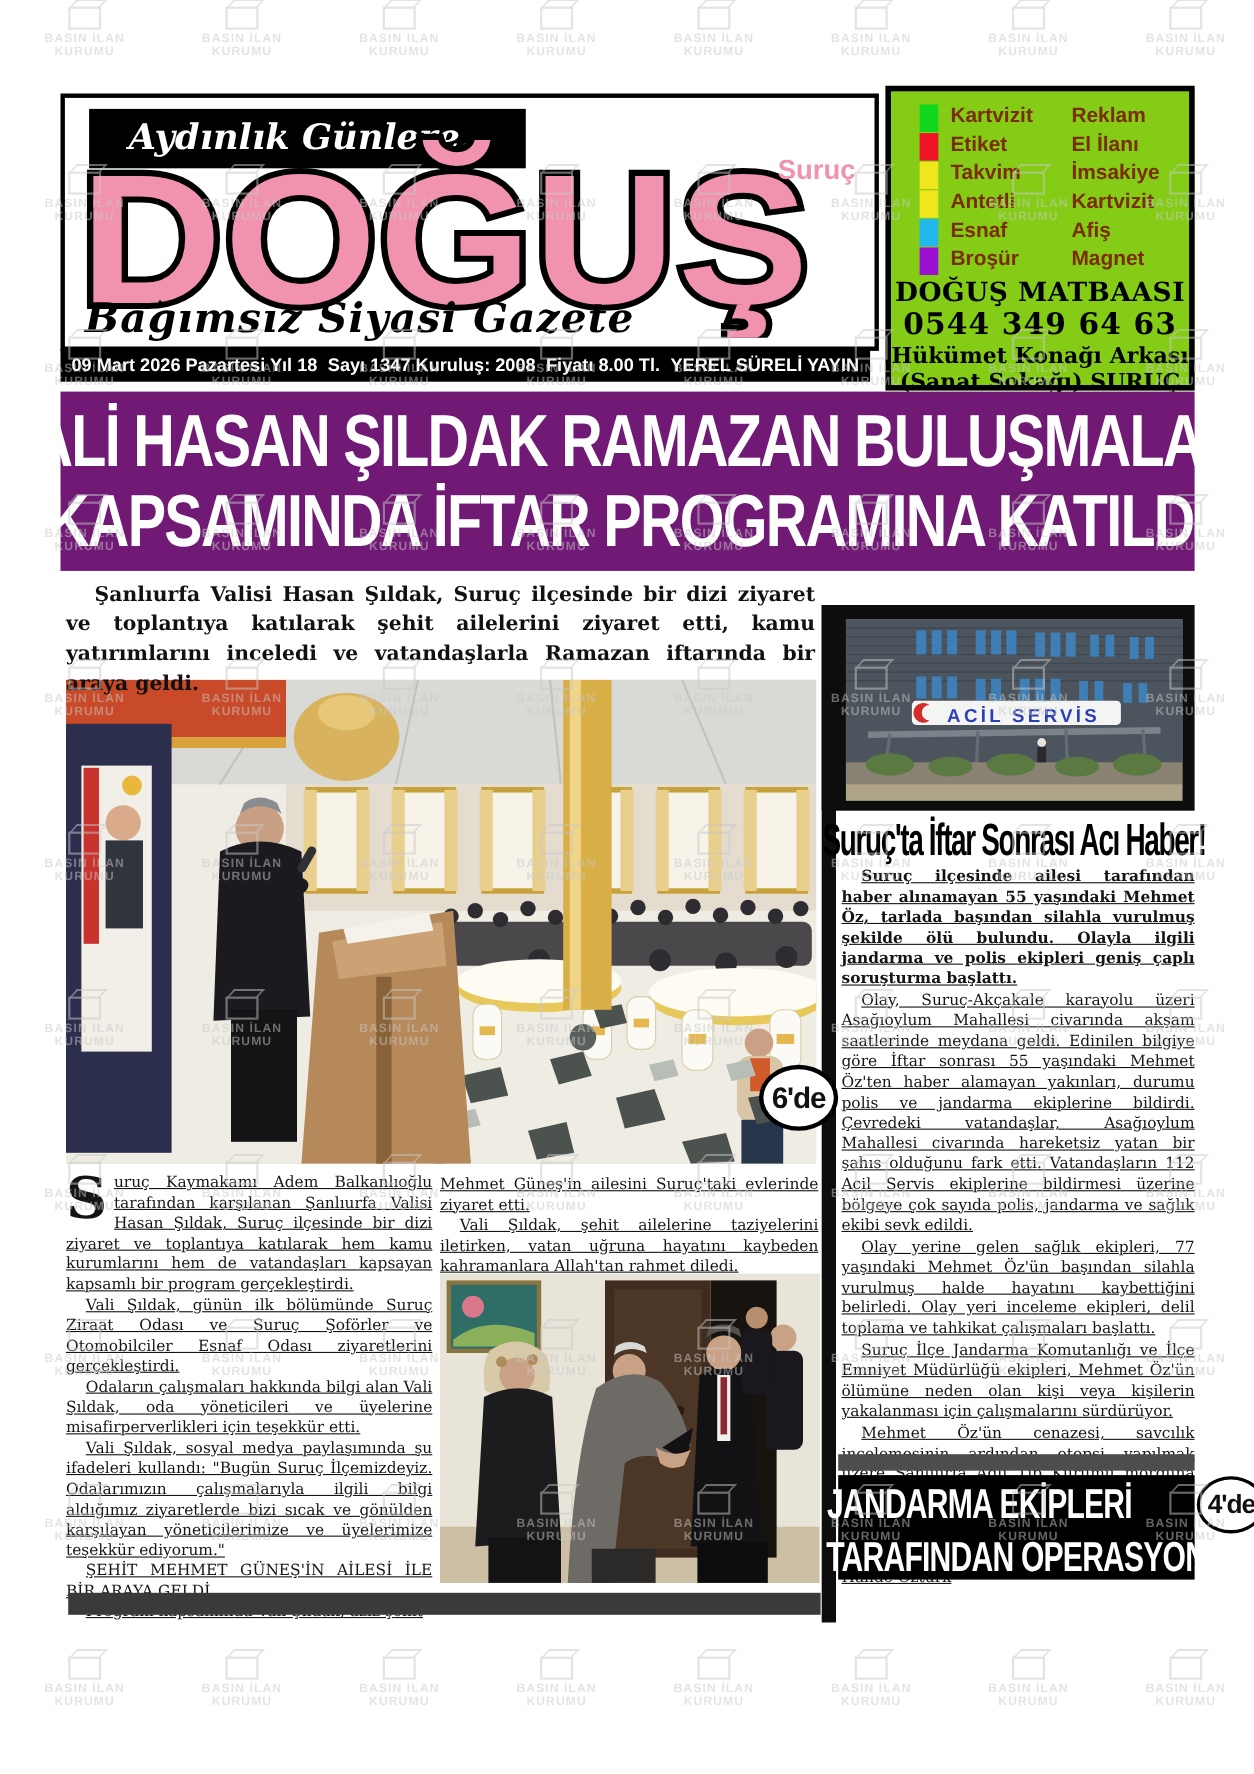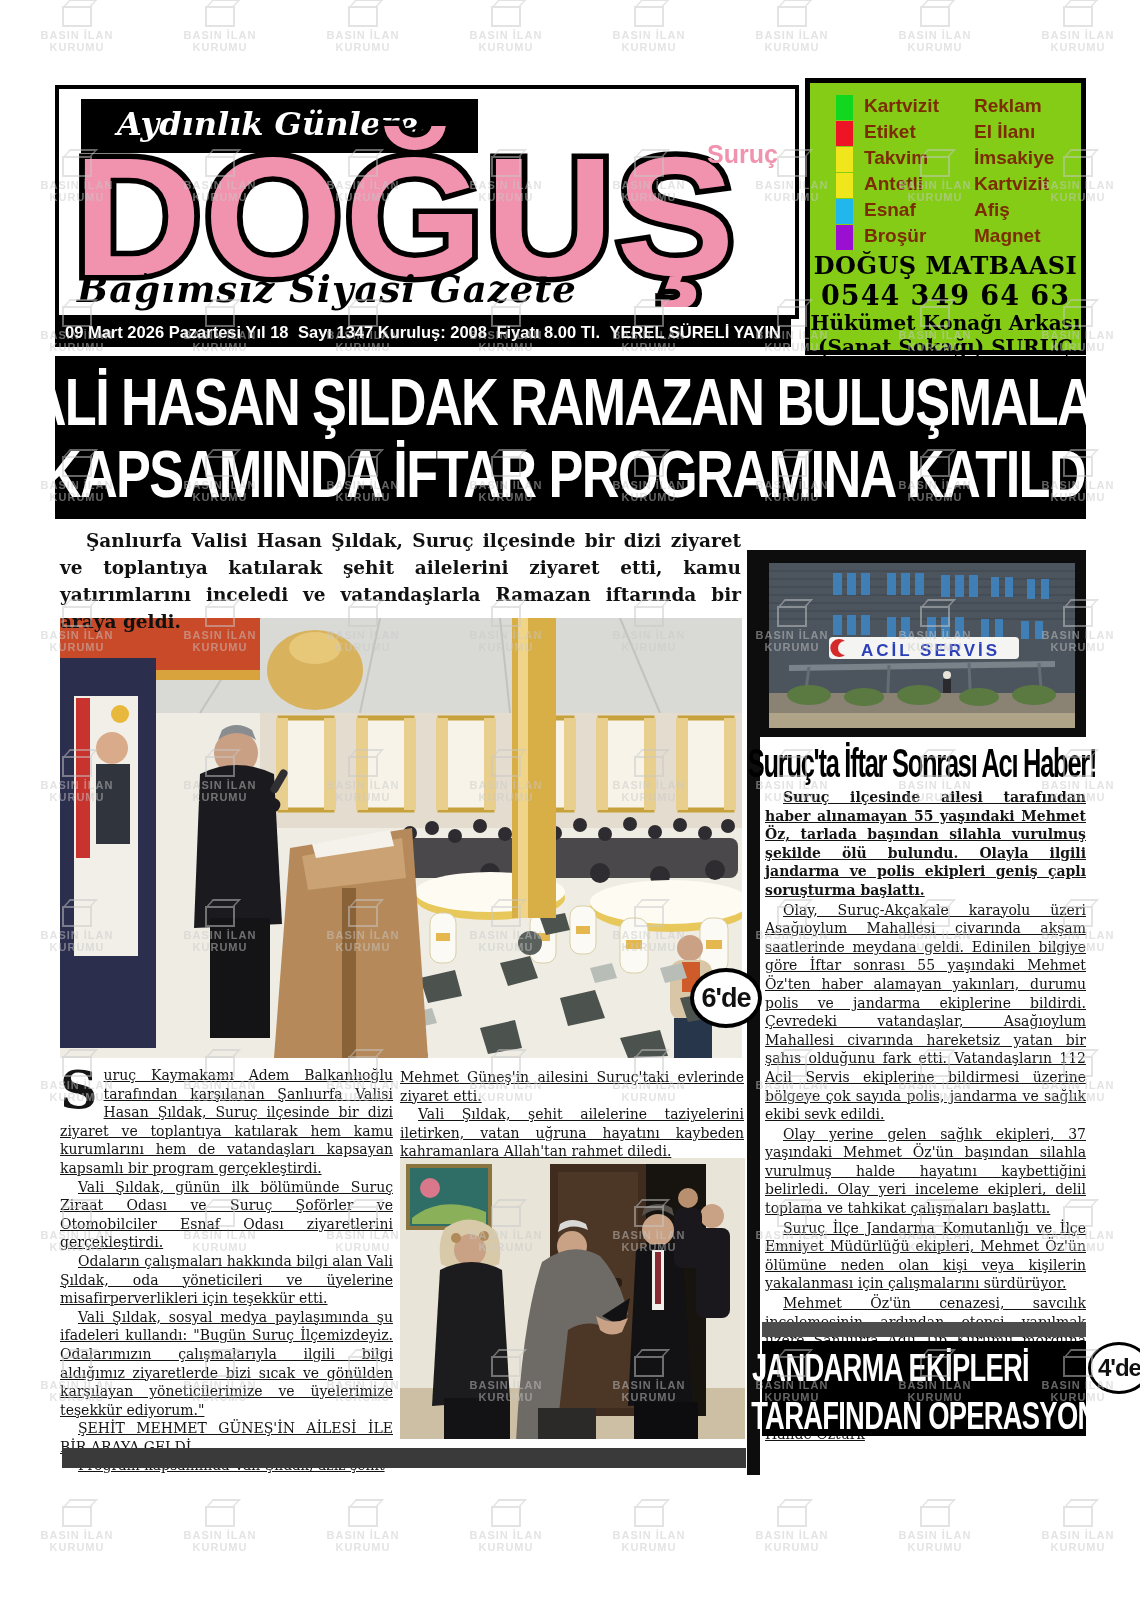--- a/index.html
+++ b/index.html
@@ -31,21 +31,21 @@
   .svc-row{position:absolute;left:54px;top:10px;width:215px;}
   .svc-line{display:flex;justify-content:space-between;height:26px;align-items:center;}
   .svc{color:#7b2d00;font-weight:bold;font-size:19px;}
   .svc.r{width:105px;text-align:left;}
   #matbaa{position:absolute;left:0;top:168px;width:100%;text-align:center;
     font-family:"DejaVu Serif",serif;font-weight:bold;color:#000;}
   #matbaa .nm{font-size:24px;letter-spacing:.5px;}
   #matbaa .ph{font-size:27px;letter-spacing:1px;}
   #matbaa .ad{font-size:20px;line-height:24px;}
   
-  #headline-box{left:55px;top:356px;width:1031px;height:163px;background:#000000;z-index:2;
+  #headline-box{left:55px;top:356px;width:1031px;height:163px;background:#701a75;z-index:2;
     display:flex;flex-direction:column;align-items:center;justify-content:center;}
   .hl-line{color:#fff;font-weight:bold;font-size:67px;letter-spacing:-2px;line-height:72px;
     transform:scaleX(.78);transform-origin:center;white-space:nowrap;}
   
   #lead{left:60px;top:527px;width:681px;font-family:"DejaVu Serif",serif;font-weight:bold;
     font-size:18.5px;line-height:27px;text-align:justify;text-indent:26px;z-index:2;}
   
   #photo-main{left:60px;top:618px;width:682px;height:440px;z-index:1;background:#ddd;}
   #badge-2{left:690px;top:968px;width:64px;height:52px;border:4px solid #000;border-radius:50%;
     background:#fff;z-index:3;display:flex;align-items:center;justify-content:center;
@@ -420,21 +420,21 @@
     </svg>
   </div>
 
   <div class="abs" id="side-headline">
     <span>Suruç'ta İftar Sonrası Acı Haber!</span>
   </div>
 
   <div class="abs body-text" id="side-body">
     <p class="lead-bold">Suruç ilçesinde ailesi tarafından haber alınamayan 55 yaşındaki Mehmet Öz, tarlada başından silahla vurulmuş şekilde ölü bulundu. Olayla ilgili jandarma ve polis ekipleri geniş çaplı soruşturma başlattı.</p>
     <p>Olay, Suruç-Akçakale karayolu üzeri Asağıoylum Mahallesi civarında akşam saatlerinde meydana geldi. Edinilen bilgiye göre İftar sonrası 55 yaşındaki Mehmet Öz'ten haber alamayan yakınları, durumu polis ve jandarma ekiplerine bildirdi. Çevredeki vatandaşlar, Asağıoylum Mahallesi civarında hareketsiz yatan bir şahıs olduğunu fark etti. Vatandaşların 112 Acil Servis ekiplerine bildirmesi üzerine bölgeye çok sayıda polis, jandarma ve sağlık ekibi sevk edildi.</p>
-    <p>Olay yerine gelen sağlık ekipleri, 37 yaşındaki Mehmet Öz'ün başından silahla vurulmuş halde hayatını kaybettiğini belirledi. Olay yeri inceleme ekipleri, delil toplama ve tahkikat çalışmaları başlattı.</p>
+    <p>Olay yerine gelen sağlık ekipleri, 77 yaşındaki Mehmet Öz'ün başından silahla vurulmuş halde hayatını kaybettiğini belirledi. Olay yeri inceleme ekipleri, delil toplama ve tahkikat çalışmaları başlattı.</p>
     <p>Suruç İlçe Jandarma Komutanlığı ve İlçe Emniyet Müdürlüğü ekipleri, Mehmet Öz'ün ölümüne neden olan kişi veya kişilerin yakalanması için çalışmalarını sürdürüyor.</p>
     <p>Mehmet Öz'ün cenazesi, savcılık incelemesinin ardından otopsi yapılmak üzere Şanlıurfa Adli Tıp Kurumu morguna kaldırıldı.</p>
     <p>Suruç İlçe Jandarma Komutanlığı ve İlçe Emniyet Müdürlüğü ekipleri, olayla ilgili geniş çaplı bir soruşturma başlattı. Haber: Halide Öztürk</p>
   </div>
 
   <div class="abs" id="gray-bar-right"></div>
 
   <div class="abs" id="jandarma">
     <div class="jd-row">
       <span class="jd-txt">JANDARMA EKİPLERİ</span>

